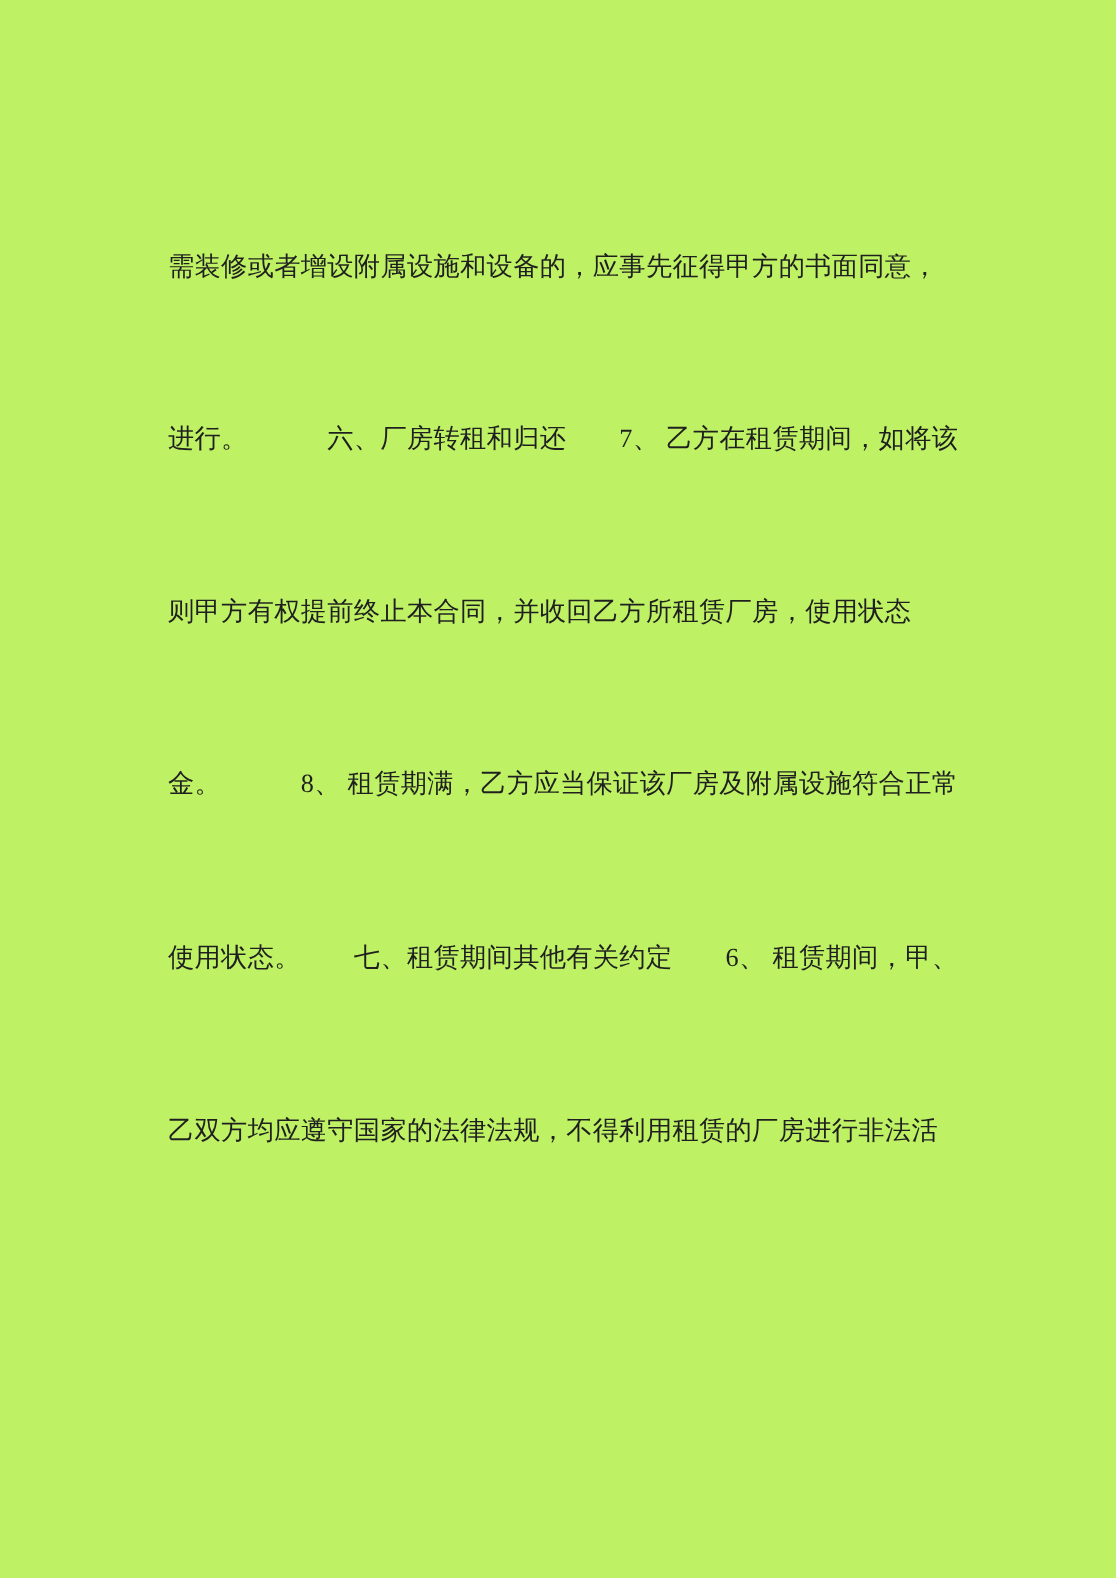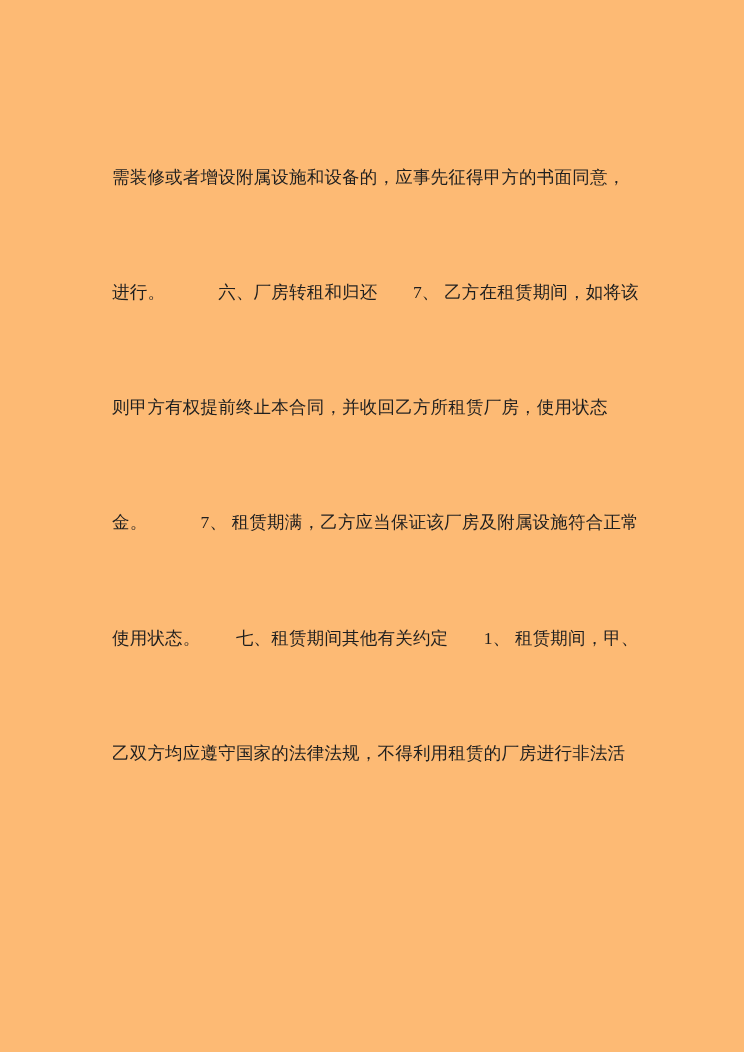--- a/index.html
+++ b/index.html
@@ -27,27 +27,27 @@
     white-space: pre;
   }
   .text-line {
     height: 38.4px;
     overflow: visible;
   }
 </style>
 </head>
 <body>
 
-<div class="page" style="background: #fdba74;">
+<div class="page" style="background: #bef264;">
   <div class="text-block" style="color: rgb(31, 31, 31);">
     <div class="text-line">需装修或者增设附属设施和设备的，应事先征得甲方的书面同意，</div>
     <div class="text-line">进行。　　　六、厂房转租和归还　　7、 乙方在租赁期间，如将该</div>
     <div class="text-line">则甲方有权提前终止本合同，并收回乙方所租赁厂房，使用状态</div>
-    <div class="text-line">金。　　　7、 租赁期满，乙方应当保证该厂房及附属设施符合正常</div>
-    <div class="text-line">使用状态。　　七、租赁期间其他有关约定　　1、 租赁期间，甲、</div>
+    <div class="text-line">金。　　　8、 租赁期满，乙方应当保证该厂房及附属设施符合正常</div>
+    <div class="text-line">使用状态。　　七、租赁期间其他有关约定　　6、 租赁期间，甲、</div>
     <div class="text-line">乙双方均应遵守国家的法律法规，不得利用租赁的厂房进行非法活</div>
     
     
     
     
     
     
     
     
     

